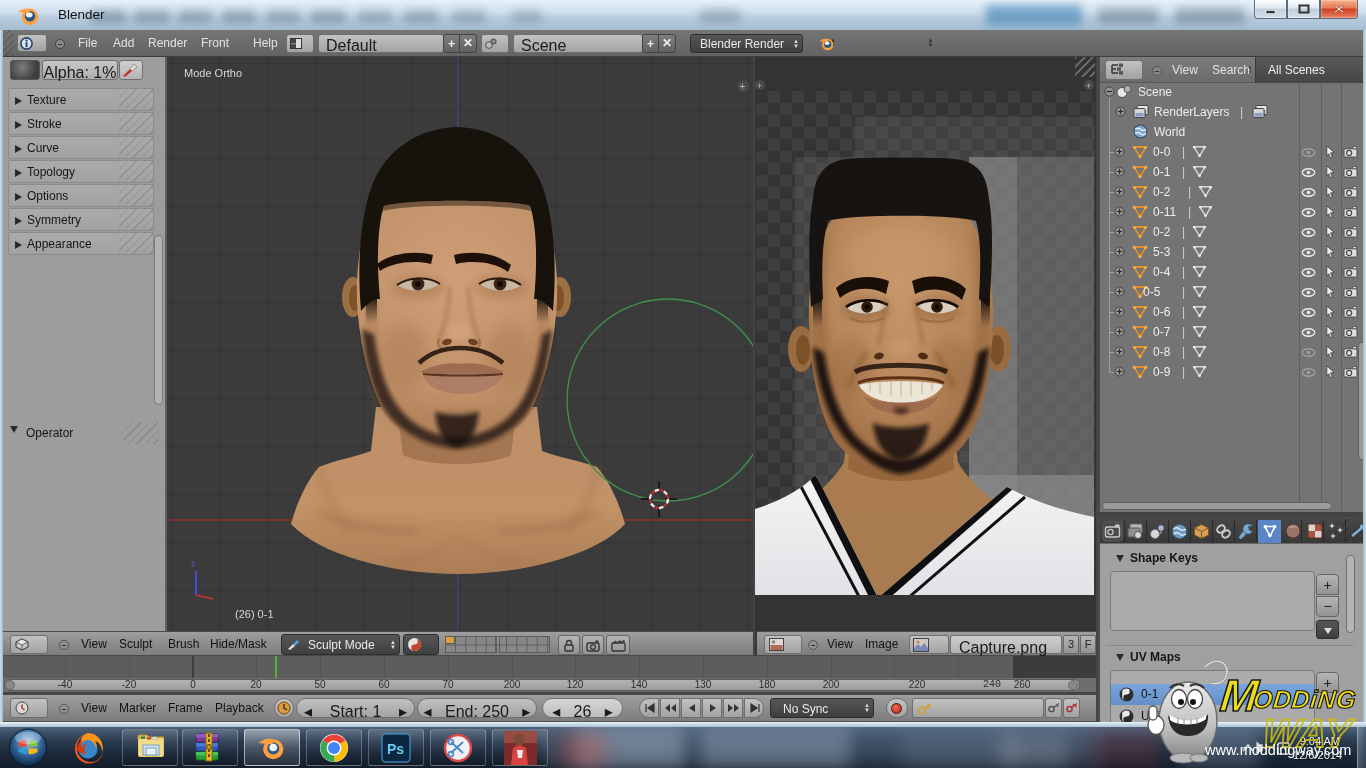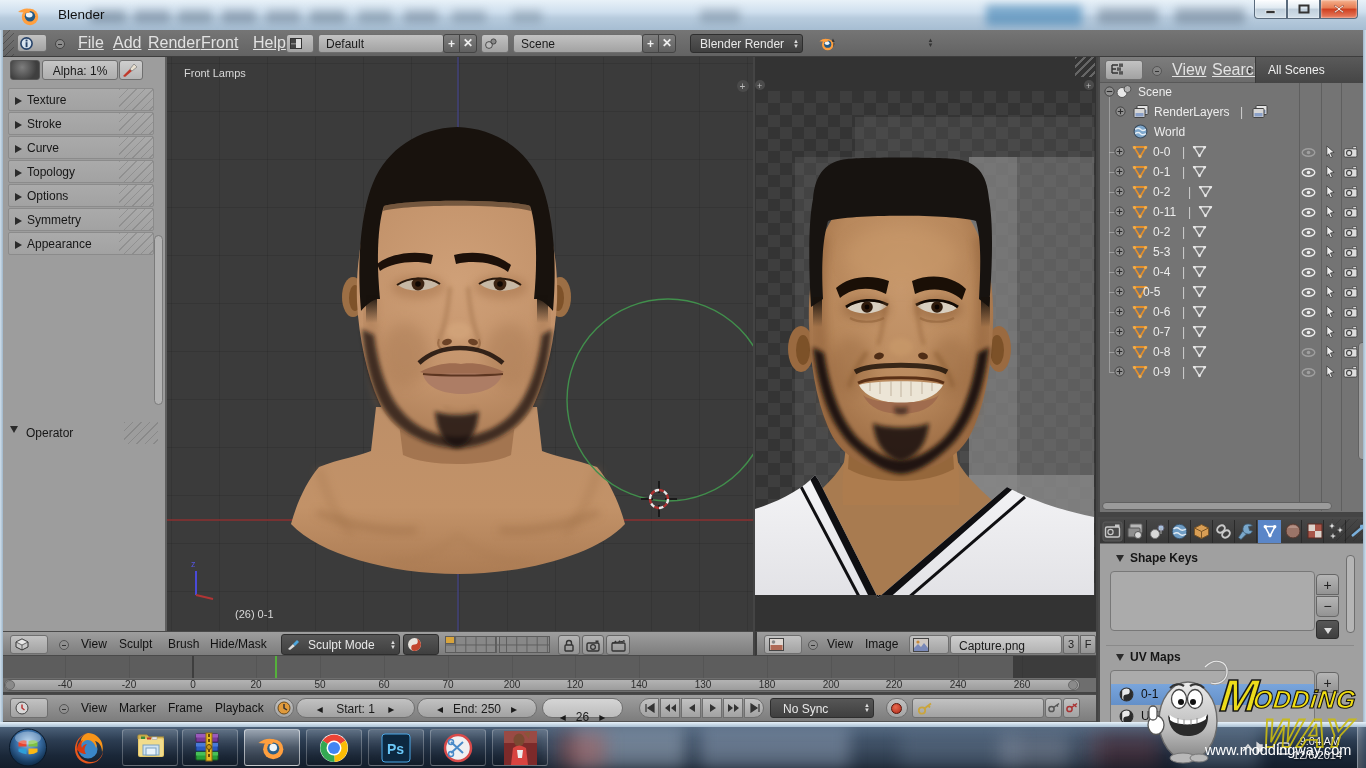--- a/index.html
+++ b/index.html
@@ -11,23 +11,23 @@
 #tbtitle{position:absolute;left:58px;top:7px;font-size:13.5px;color:#111;}
 .winbtns{position:absolute;top:0px;right:8px;width:104px;height:19px;}
 .wbtn{position:absolute;top:0;height:19px;border:1px solid #5a6b7d;border-top:none;background:linear-gradient(#fdfeff,#dfe9f1 45%,#c0cfdc 50%,#d3e0ea);box-shadow:inset 0 0 2px #fff;}
 .wbtn .g{position:absolute;left:50%;top:50%;transform:translate(-50%,-50%);}
 #wbmin{left:0;width:33px;border-radius:0 0 0 4px;}
 #wbmax{left:33px;width:33px;}
 #wbclose{left:66px;width:38px;border-radius:0 0 4px 0;background:linear-gradient(#f5b08c,#e67c53 45%,#cf3e1e 50%,#e98063);}
 
 .hdrbar{background:linear-gradient(#9e9e9e,#8a8a8a 60%,#7d7d7d);}
 .menu{position:absolute;top:50%;transform:translateY(-50%);font-size:12px;color:#111;white-space:nowrap;}
-.menuL{position:absolute;top:50%;transform:translateY(-50%);font-size:16px;color:#e2e2e2;white-space:nowrap;text-decoration:underline;}
+.menuL{position:absolute;top:50%;transform:translateY(-50%);font-size:12px;color:#e2e2e2;white-space:nowrap;}
 .ddark{position:absolute;background:linear-gradient(#565656,#3f3f3f);border:1px solid #2e2e2e;border-radius:3px;color:#e8e8e8;font-size:12px;}
-.fld{position:absolute;background:linear-gradient(#c2c2c2,#a2a2a2);border:1px solid #6f6f6f;border-radius:3px;color:#1a1a1a;font-size:12px;}
+.fld{position:absolute;background:linear-gradient(#c2c2c2,#a2a2a2);border:1px solid #6f6f6f;border-radius:3px;color:#1a1a1a;font-size:16px;}
 .sqbtn{position:absolute;background:linear-gradient(#b5b5b5,#939393);border:1px solid #666;color:#222;font-size:11px;text-align:center;}
 .sqbtnD{position:absolute;background:linear-gradient(#7e7e7e,#606060);border:1px solid #444;color:#efefef;font-size:12px;text-align:center;font-weight:bold;}
 .updn{position:absolute;right:3px;top:50%;transform:translateY(-50%);font-size:6px;line-height:5px;color:#ddd;text-align:center;}
 .updnD{position:absolute;right:3px;top:50%;transform:translateY(-50%);font-size:6px;line-height:5px;color:#333;text-align:center;}
 #infohdr{left:2px;top:30px;width:1362px;height:27px;background:linear-gradient(#757575,#636363);border-bottom:1px solid #3d3d3d;}
 
 #toolshelf{left:2px;top:57px;width:165px;height:574px;background:#9d9d9d;border-right:2px solid #5f5f5f;}
 .tpanel{position:absolute;left:6px;width:146px;height:23px;background:linear-gradient(#aaaaaa,#a2a2a2);border:1px solid #8b8b8b;border-radius:2px;font-size:12px;color:#161616;line-height:22px;padding-left:18px;}
 .tpanel:before{content:"";position:absolute;left:6px;top:8px;border-left:7px solid #2b2b2b;border-top:4px solid transparent;border-bottom:4px solid transparent;}
 .stripes:after{content:"";position:absolute;right:0;top:0;width:34px;height:100%;background-image:repeating-linear-gradient(135deg,rgba(0,0,0,0.13) 0 1px,transparent 1px 6px);}
@@ -272,21 +272,21 @@
       <circle r="9" fill="none" stroke="#e8e8e8" stroke-width="2.4" stroke-dasharray="4.7 4.7"></circle>
       <circle r="9" fill="none" stroke="#b03030" stroke-width="2.4" stroke-dasharray="4.7 4.7" stroke-dashoffset="4.7"></circle>
     </g>
 
     <line x1="29" y1="514" x2="29" y2="538" stroke="#4a4ad8" stroke-width="2"></line>
     <line x1="29" y1="538" x2="46" y2="542" stroke="#b03535" stroke-width="2"></line>
     <text x="24" y="510" font-size="9" fill="#5555e0">z</text>
     <circle cx="576" cy="29" r="6" fill="#555" opacity="0.6"></circle>
         <text x="572.5" y="32.5" font-size="10" fill="#bbb">+</text>
   </svg>
-  <div class="vptext" style="left:17px;top:10px;">Front Lamps</div>
+  <div class="vptext" style="left:17px;top:10px;">Mode Ortho</div>
   <div class="vptext" style="left:68px;top:551px;">(26) 0-1</div>
   </div>
   <div id="vp3dhdr" class="abs hdrbar">
     <div class="fld" style="left:8px;top:3px;width:38px;height:19px;"></div>
     <svg class="abs" style="left:13px;top:6px" width="14" height="13" viewBox="0 0 14 13">
         <path d="M7 1 L13 4 L13 9 L7 12 L1 9 L1 4 Z" fill="#c9c9c9" stroke="#333"></path>
         <path d="M7 1 L13 4 L7 7 L1 4 Z" fill="#e8e8e8" stroke="#333" stroke-width="0.7"></path>
         <path d="M7 7 L7 12" stroke="#333" stroke-width="0.7"></path>
       </svg>
     <div class="updnD" style="left:38px;">▲<br>▼</div>
@@ -942,22 +942,22 @@
     <div class="tnum" style="left:254px;">20</div>
     <div class="tnum" style="left:318px;">50</div>
     <div class="tnum" style="left:382px;">60</div>
     <div class="tnum" style="left:446px;">70</div>
     <div class="tnum" style="left:510px;">200</div>
     <div class="tnum" style="left:573px;">120</div>
     <div class="tnum" style="left:637px;">140</div>
     <div class="tnum" style="left:701px;">130</div>
     <div class="tnum" style="left:765px;">180</div>
     <div class="tnum" style="left:829px;">200</div>
-    <div class="tnum" style="left:892px;">220</div>
-    <div class="tnum" style="left:956px;">240</div>
+    <div class="tnum" style="left:915px;">220</div>
+    <div class="tnum" style="left:990px;font-family:Liberation Mono, monospace;">240</div>
     <div class="tnum" style="left:1020px;">260</div>
     <div class="abs" style="left:3px;top:2px;width:10px;height:10px;border-radius:50%;background:#8a8a8a;border:1px solid #6a6a6a;"></div>
     <div class="abs" style="left:1066px;top:2px;width:10px;height:10px;border-radius:50%;background:#8a8a8a;border:1px solid #6a6a6a;"></div>
   </div>
   <div id="tlhdr" class="abs hdrbar">
     <div class="fld" style="left:8px;top:3px;width:38px;height:20px;"></div>
     <svg class="abs" style="left:13px;top:6px" width="14" height="14">
         <circle cx="7" cy="7" r="6" fill="#d8d8d8" stroke="#444"></circle>
         <path d="M7 3.5 L7 7 L9.5 9" stroke="#b33" stroke-width="1.5" fill="none"></path>
       </svg>
@@ -969,21 +969,21 @@
     <div class="menu" style="left:117px;">Marker</div>
     <div class="menu" style="left:166px;">Frame</div>
     <div class="menu" style="left:213px;">Playback</div>
     <div class="fld" style="left:272px;top:3px;width:20px;height:20px;border-radius:10px;"></div>
     <svg class="abs" style="left:275px;top:6px" width="14" height="14">
         <circle cx="7" cy="7" r="6" fill="#e09a3c" stroke="#6a4a1a"></circle>
         <path d="M7 3 L7 7 L10 9" stroke="#333" stroke-width="1.5" fill="none"></path>
       </svg>
     <div class="fld" style="left:294px;top:3px;width:119px;height:20px;border-radius:10px;text-align:center;padding-top:3px;">◂&nbsp;&nbsp;&nbsp;&nbsp;Start: 1&nbsp;&nbsp;&nbsp;&nbsp;▸</div>
     <div class="fld" style="left:415px;top:3px;width:120px;height:20px;border-radius:10px;text-align:center;padding-top:3px;">◂&nbsp;&nbsp;&nbsp;End: 250&nbsp;&nbsp;&nbsp;▸</div>
-    <div class="fld" style="left:540px;top:3px;width:81px;height:20px;border-radius:10px;text-align:center;padding-top:11px;background:linear-gradient(#d5d5d5,#bcbcbc);">◂&nbsp;&nbsp;&nbsp;26&nbsp;&nbsp;&nbsp;▸</div>
+    <div class="fld" style="left:540px;top:3px;width:81px;height:20px;border-radius:10px;text-align:center;padding-top:3px;background:linear-gradient(#d5d5d5,#bcbcbc);">◂&nbsp;&nbsp;&nbsp;26&nbsp;&nbsp;&nbsp;▸</div>
     <div class="fld" style="left:637px;top:3px;width:20px;height:20px;border-radius:10px 0 0 10px;"><svg width="12" height="10" style="margin:4px 0 0 4px">
           <path d="M2 1 V9 M10 1 L4 5 L10 9 Z" fill="#333" stroke="#333" stroke-width="1.2"></path>
         </svg></div>
     <div class="fld" style="left:658px;top:3px;width:20px;height:20px;border-radius:0;"><svg width="13" height="10" style="margin:4px 0 0 3px">
           <path d="M6 1 L1 5 L6 9 Z M12 1 L7 5 L12 9 Z" fill="#333"></path>
         </svg></div>
     <div class="fld" style="left:679px;top:3px;width:20px;height:20px;border-radius:0;"><svg width="10" height="10" style="margin:4px 0 0 5px">
           <path d="M8 1 L2 5 L8 9 Z" fill="#333"></path>
         </svg></div>
     <div class="fld" style="left:700px;top:3px;width:20px;height:20px;border-radius:0;"><svg width="10" height="10" style="margin:4px 0 0 5px">

